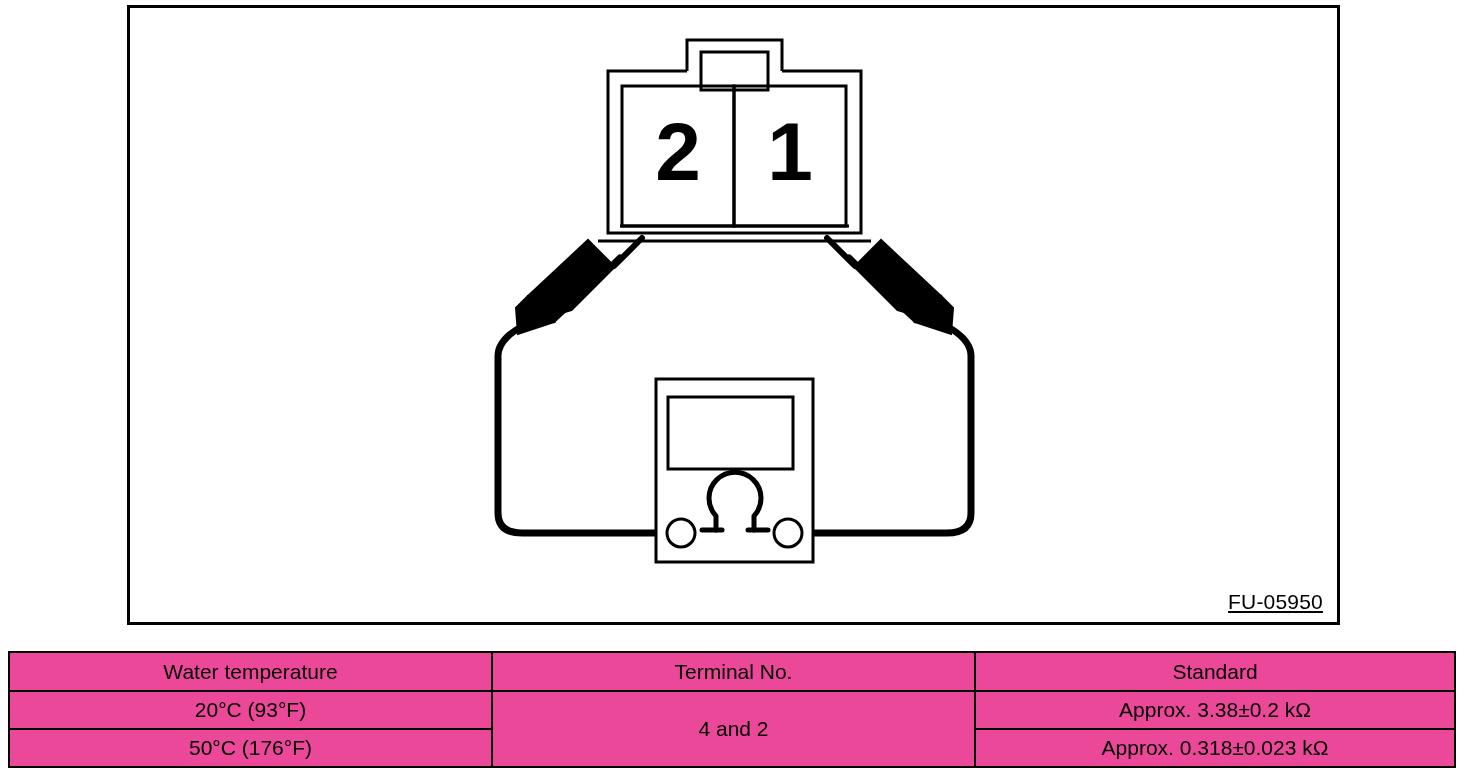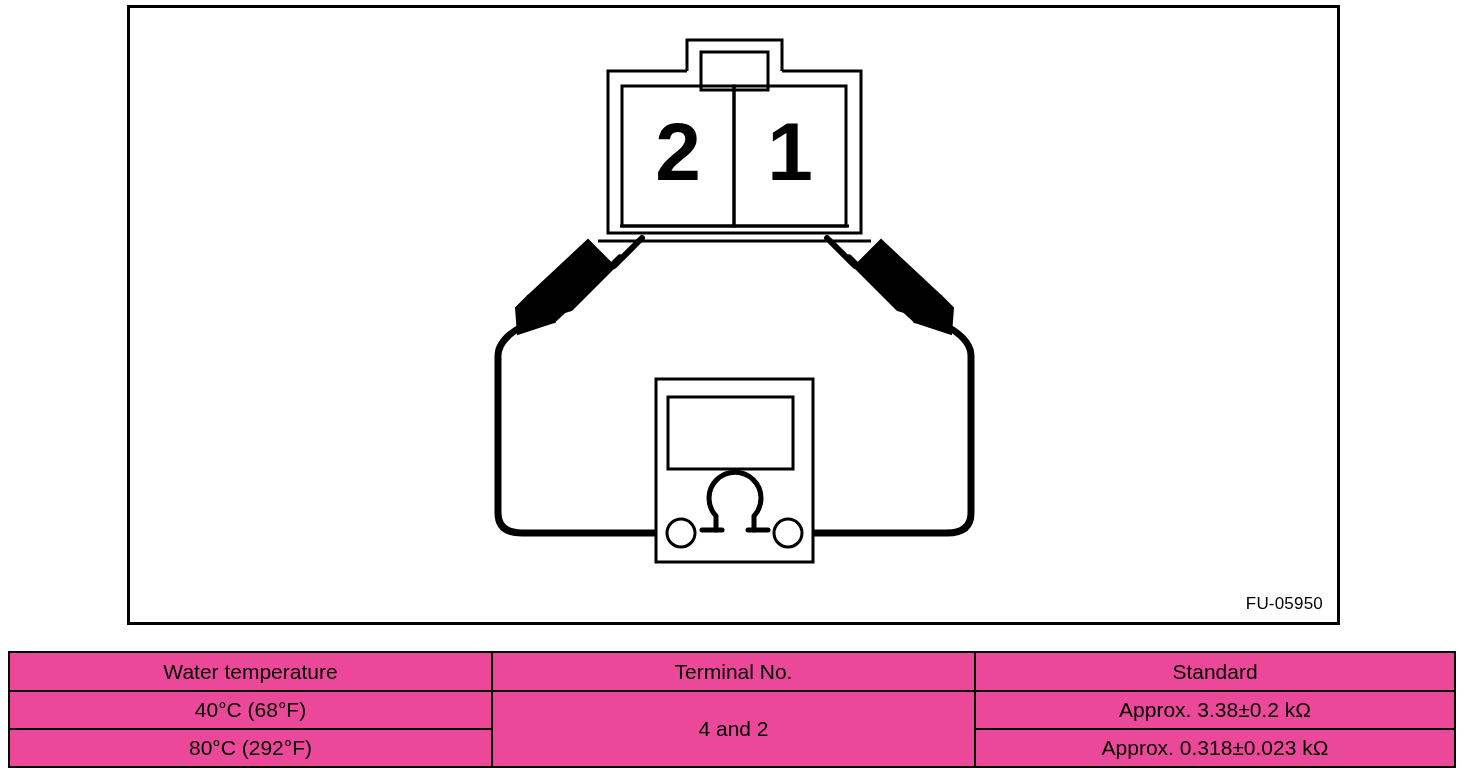--- a/index.html
+++ b/index.html
@@ -33,23 +33,24 @@
   }
   #figure-svg {
     position: absolute;
     left: 0;
     top: 0;
   }
   #figure-code {
     position: absolute;
     right: 14px;
     bottom: 8px;
-    font-size: 17px;
+    font-size: 21px;
     letter-spacing: 0.2px;
     white-space: nowrap;
+    text-decoration: underline;
   }
 
   
   #spec-table {
     position: absolute;
     left: 8px;
     top: 651px;
     width: 1440px;
     border-collapse: collapse;
     table-layout: fixed;
@@ -142,24 +143,24 @@
   </div>
 
   <table id="spec-table">
     <tbody>
       <tr class="header-row">
         <td class="col-temp outer-border-l outer-border-t">Water temperature</td>
         <td class="col-term outer-border-t">Terminal No.</td>
         <td class="col-std outer-border-r outer-border-t">Standard</td>
       </tr>
       <tr>
-        <td class="col-temp outer-border-l">40°C (68°F)</td>
+        <td class="col-temp outer-border-l">20°C (93°F)</td>
         <td class="col-term" rowspan="2">4 and 2</td>
         <td class="col-std outer-border-r">Approx. 3.38±0.2 kΩ</td>
       </tr>
       <tr>
-        <td class="col-temp outer-border-l outer-border-b">80°C (292°F)</td>
+        <td class="col-temp outer-border-l outer-border-b">50°C (176°F)</td>
         <td class="col-std outer-border-r outer-border-b">Approx. 0.318±0.023 kΩ</td>
       </tr>
     </tbody>
   </table>
 
 </div>
 
 </body></html>

